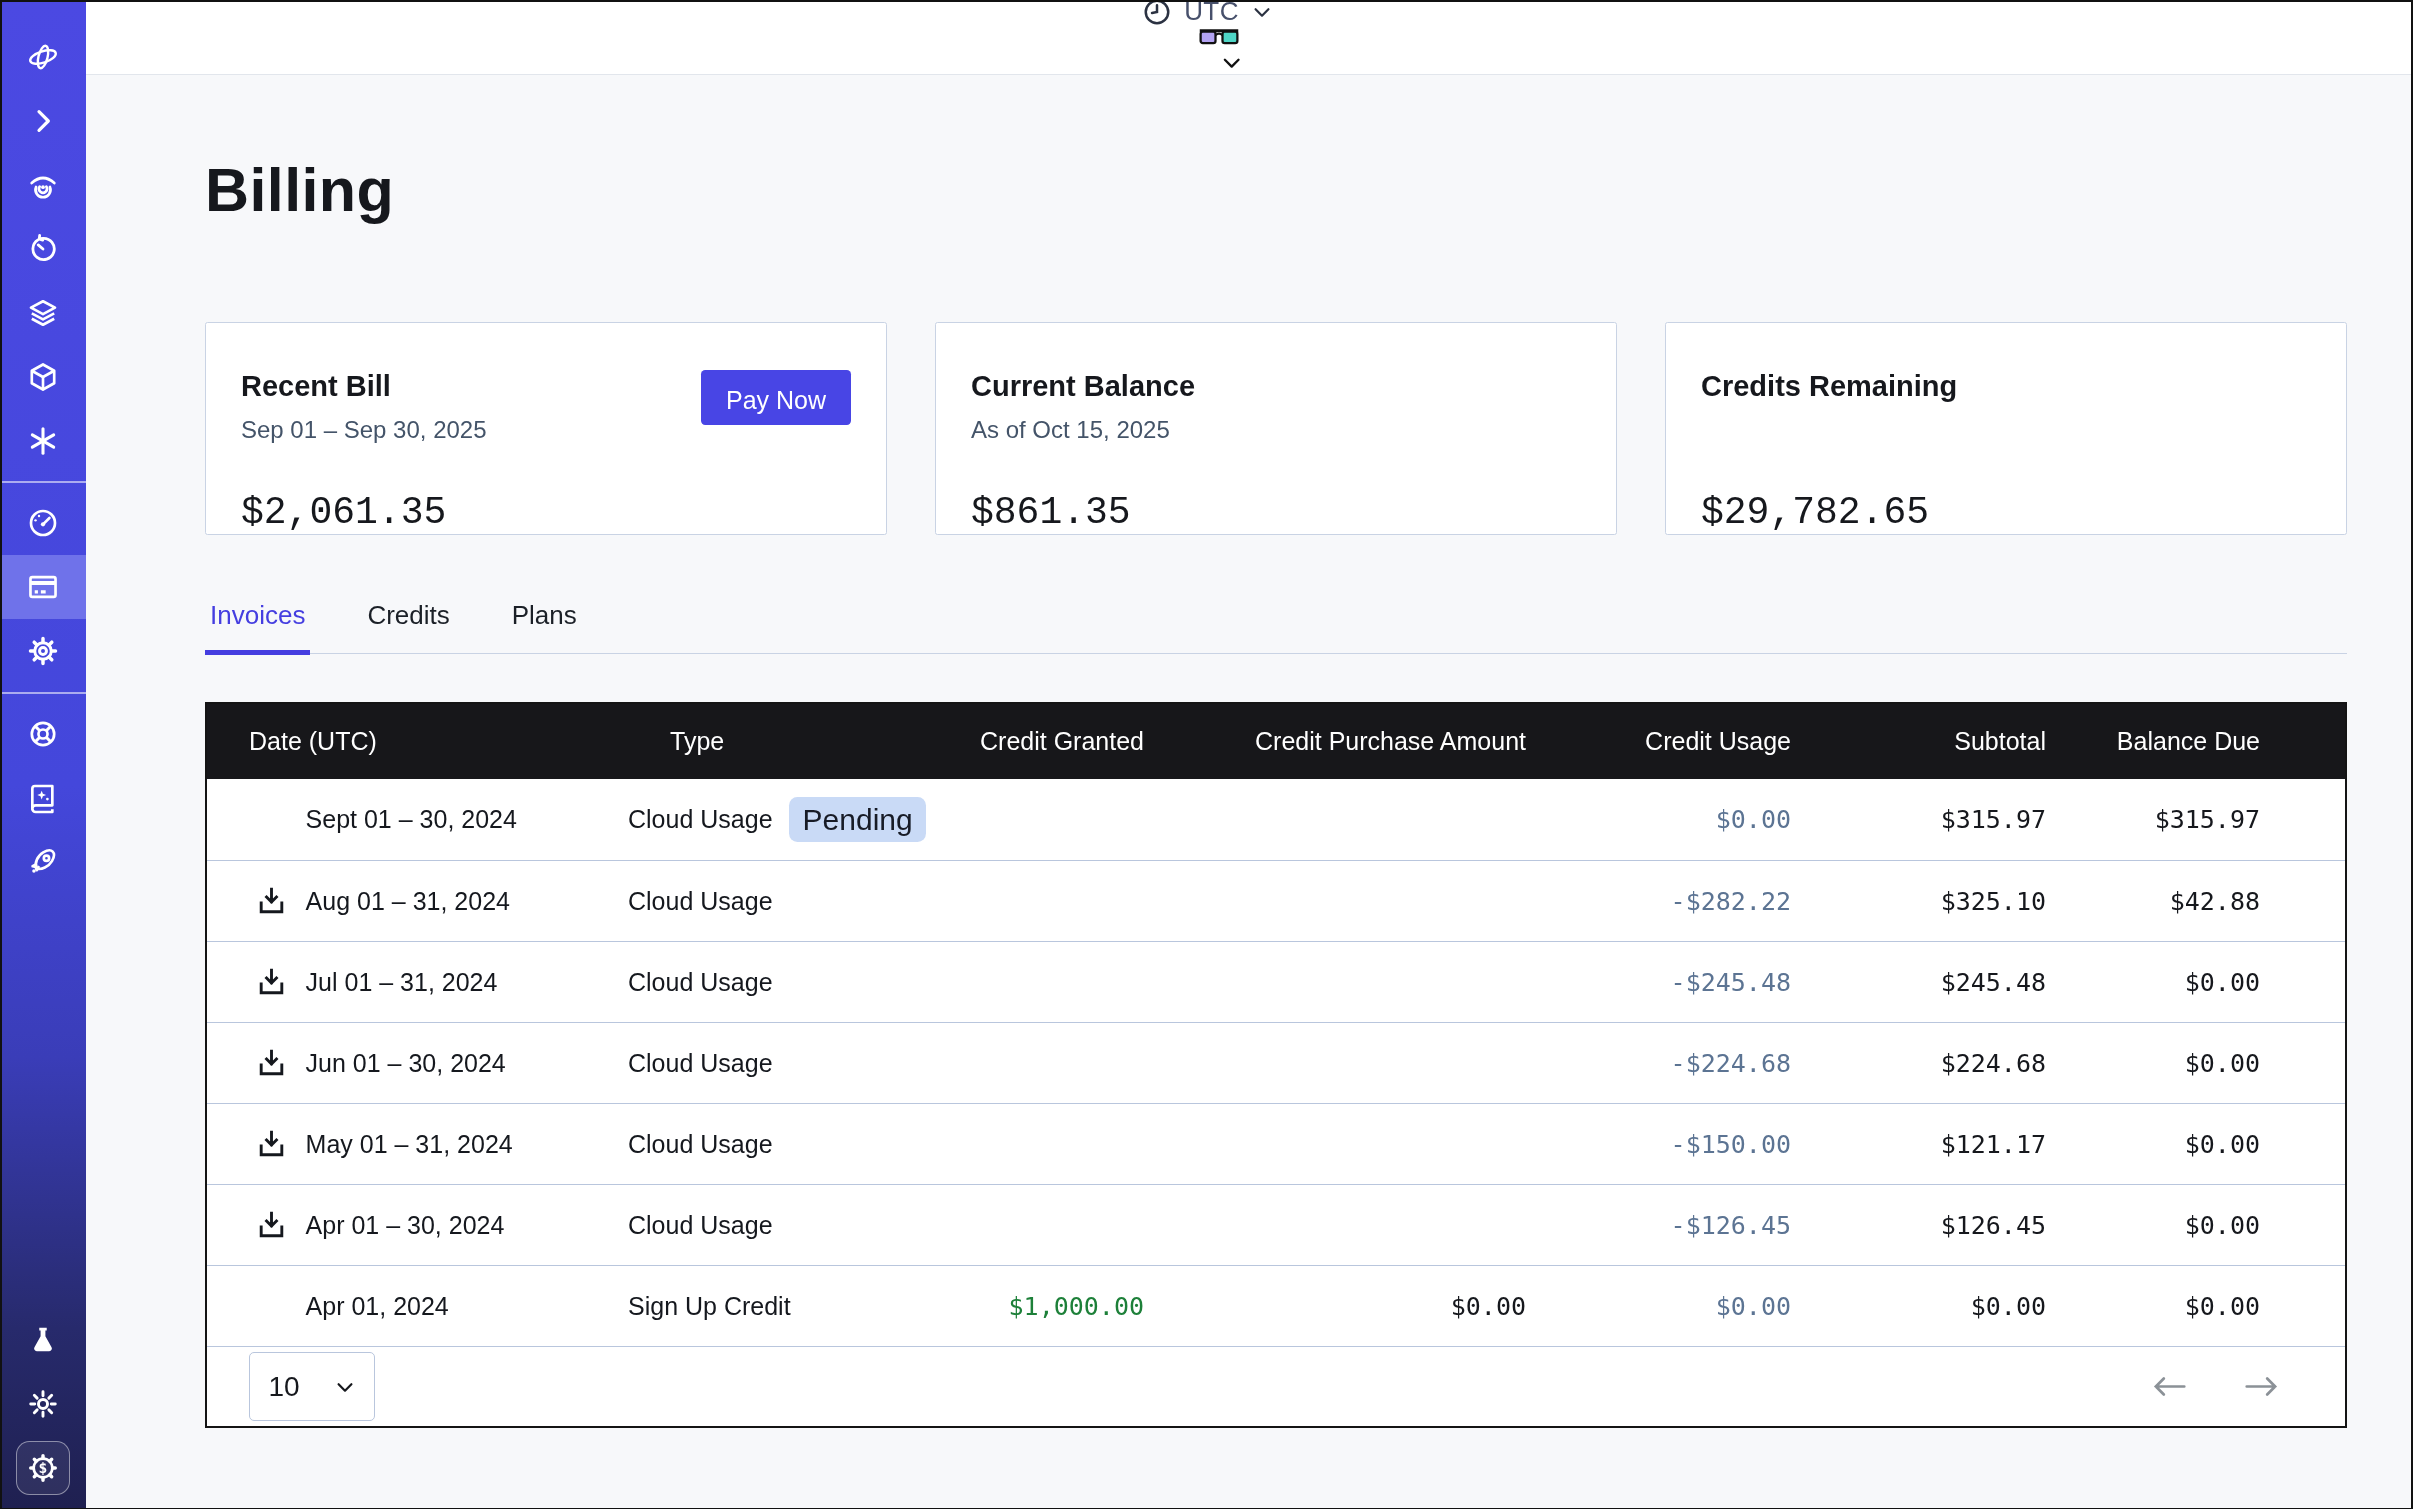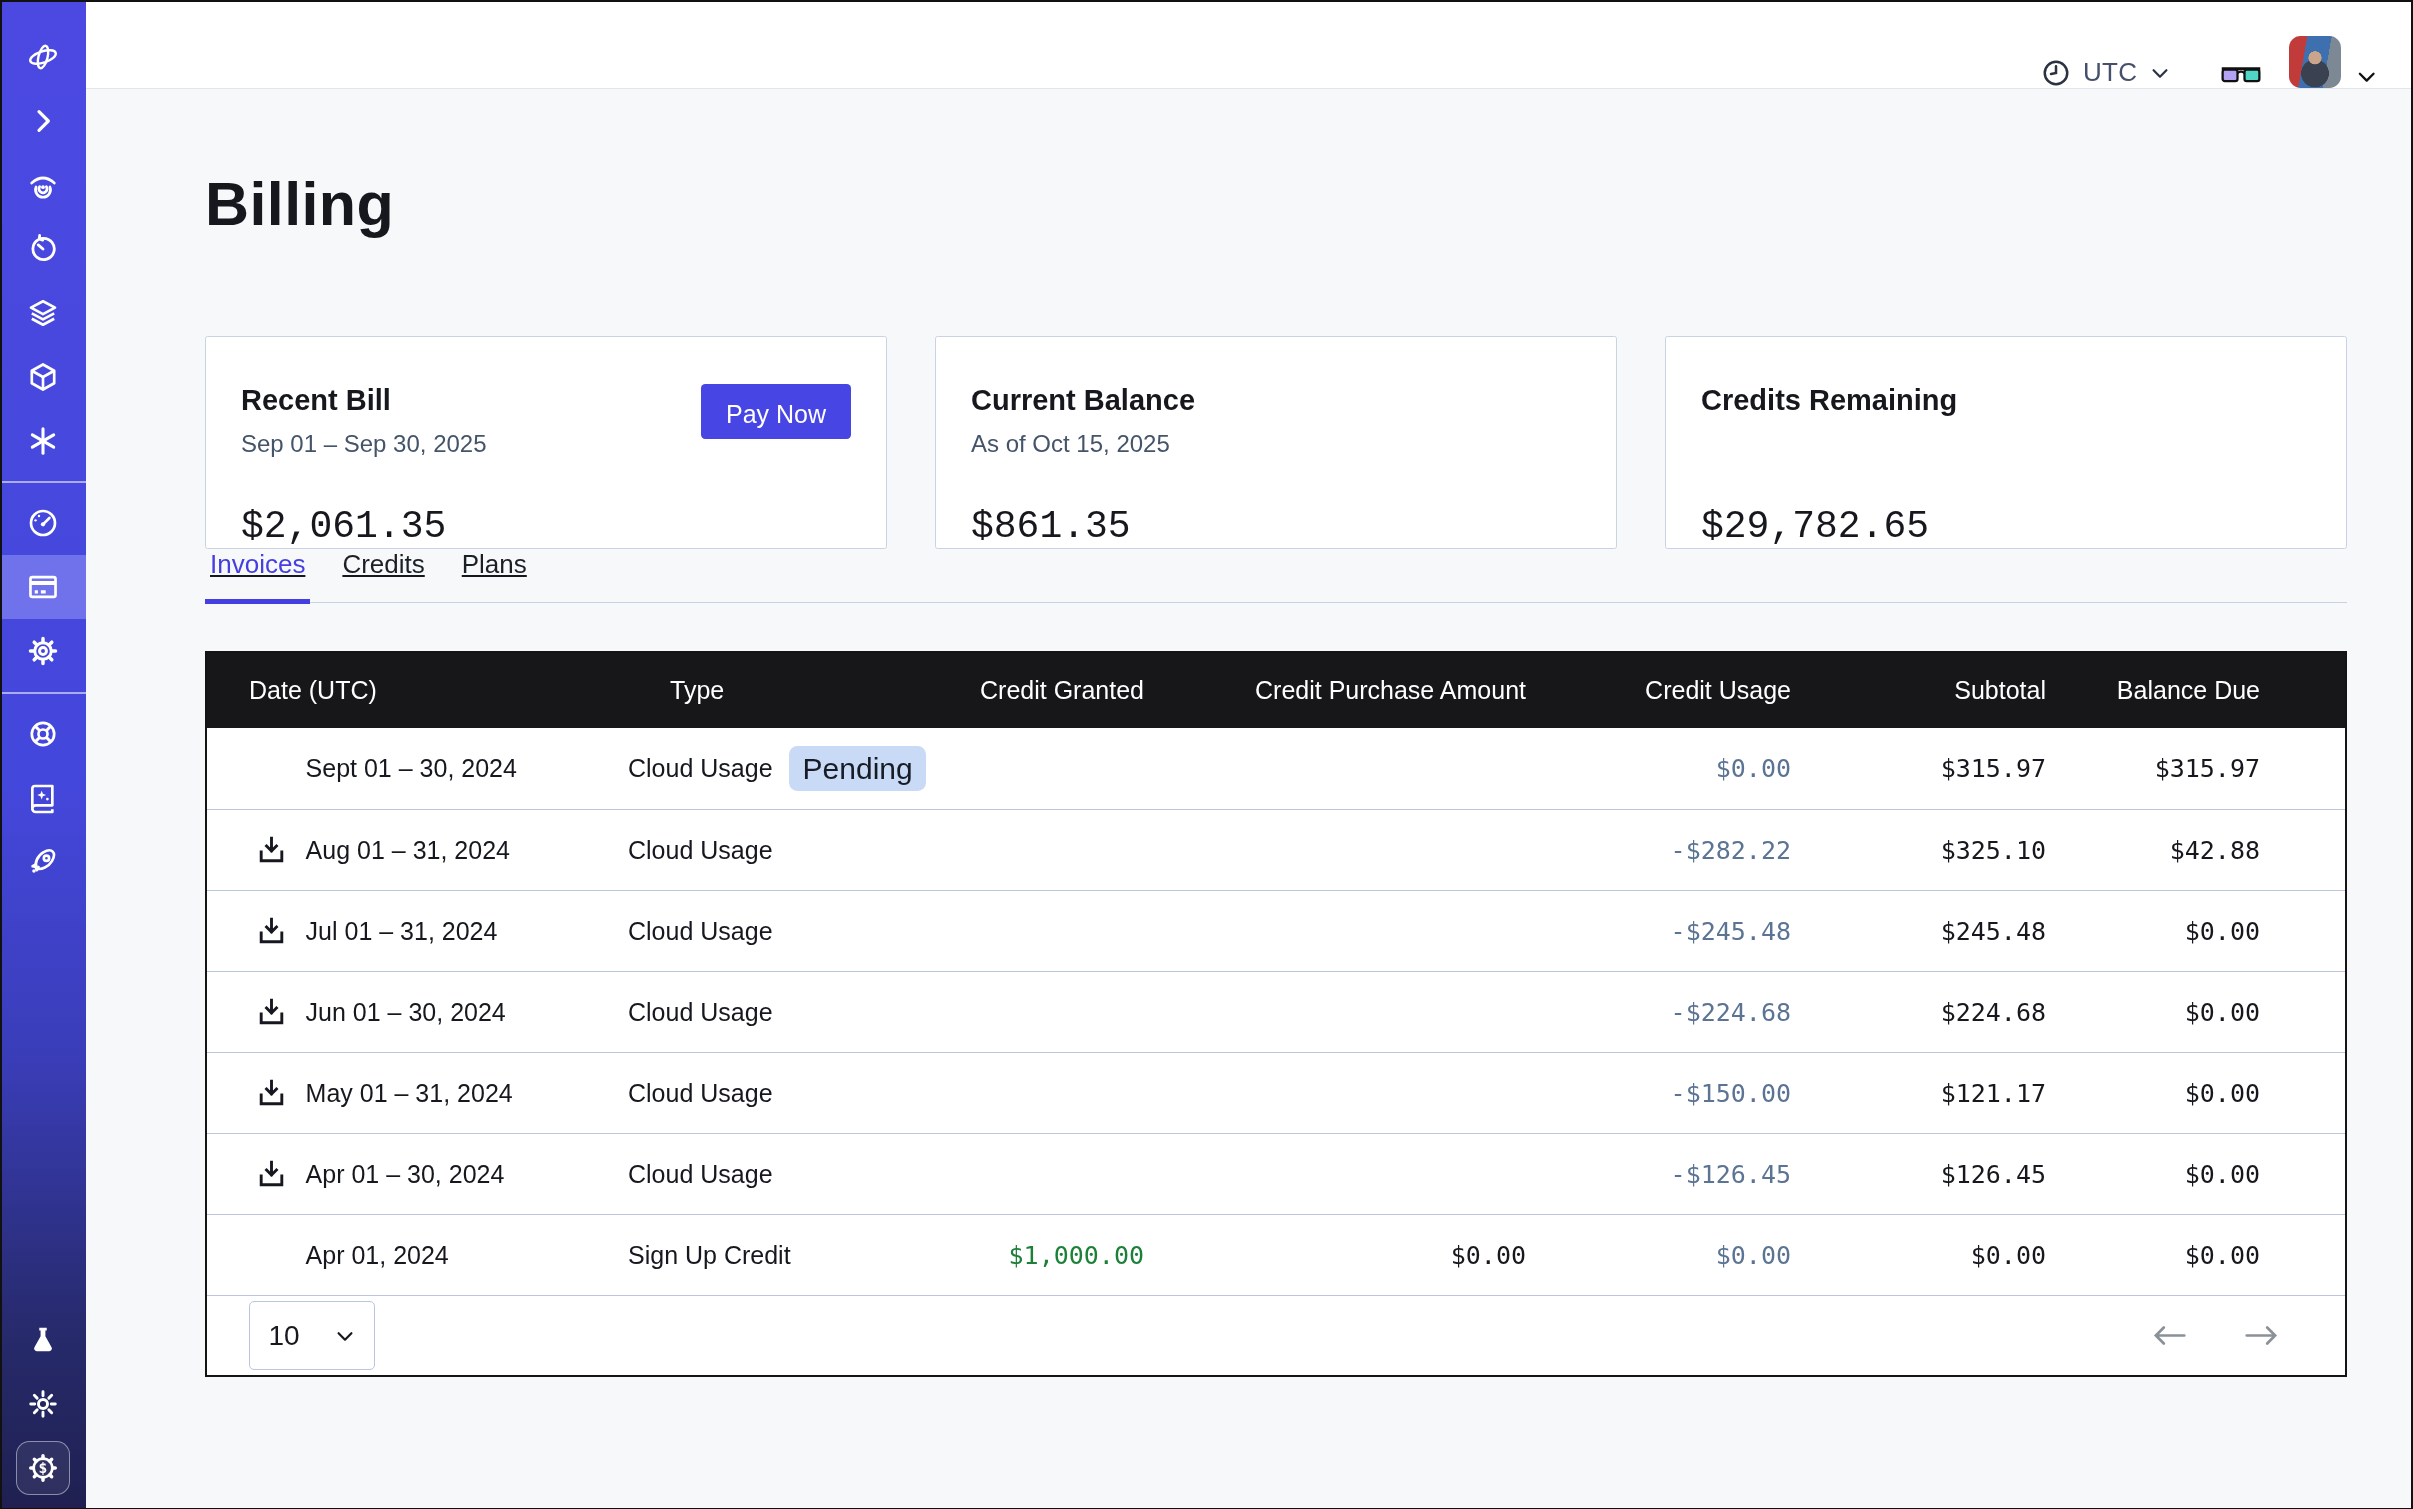--- a/index.html
+++ b/index.html
@@ -33,23 +33,23 @@
   .side-spacer { flex:1; }
   .badge-box {
     width:54px; height:54px; border:1.7px solid rgba(255,255,255,.45);
     background:rgba(255,255,255,.07); border-radius:13.4px;
     display:flex; align-items:center; justify-content:center;
   }
 
   
   .main { flex:1; display:flex; flex-direction:column; min-width:0; }
   .topbar {
-    height:89px; background:#fff; border-bottom:1.7px solid #e2e6ec;
-    display:flex; align-items:flex-end; justify-content:flex-end;
-    padding-right:35px; gap:0; flex-shrink:0;
+    height:75px; background:#fff; border-bottom:1.7px solid #e2e6ec;
+    display:flex; align-items:center; justify-content:flex-end;
+    padding-right:35px; gap:0; flex-shrink:0;flex-direction:column;
   }
   .tz-select { display:flex; align-items:center; gap:11.7px; cursor:pointer; margin-right:49px; }
   .tz-label { font-size:26px; color:#47506b; letter-spacing:0.4px; }
   .icon-btn { display:flex; align-items:center; justify-content:center; cursor:pointer; }
   .glasses-btn { margin-right:27px; }
   .avatar {
     width:52px; height:52px; border-radius:11.7px; margin-right:13.4px; cursor:pointer;
     background:
       radial-gradient(circle at 50% 42%, #caa58c 0 16%, transparent 17%),
       radial-gradient(circle at 50% 72%, #3a4150 0 30%, transparent 31%),
@@ -68,21 +68,21 @@
   }
   .card-title { font-size:29px; font-weight:600; color:#16181d; }
   .card-sub { font-size:24px; color:#445469; margin-top:13.4px; min-height:28.5px; }
   .card-amount { font-family:Liberation Mono, monospace; font-size:38px; color:#16181d; margin-top:46px; }
   .pay-btn {
     height:55px; padding:16px 25px; background:#4845e5; color:#fff; border:none; border-radius:4.2px;
     font-size:25px; font-family:"Liberation Sans", sans-serif; cursor:pointer; align-self:flex-start;
   }
 
   
-  .tabs { display:flex; gap:27px; border-bottom:1.7px solid #c9d3e4;text-decoration:underline; }
+  .tabs { display:flex; gap:52px; margin-top:65px; border-bottom:1.7px solid #c9d3e4; }
   .tab { font-size:26px; color:#1b2027; padding:0 5px 22px 5px; cursor:pointer; }
   .tab.active { color:#453ee0; border-bottom:5px solid #453ee0; margin-bottom:-1.7px; padding-bottom:18.4px; }
 
   
   .table-card { margin-top:48px; border:2.5px solid #141414; background:#fff; }
   .t-grid { display:grid; grid-template-columns:421px 299px 217px 382px 265px 255px 293px; align-items:center; }
   .t-head { background:#17171a; color:#fff; height:75px; }
   .t-head .th { font-size:25px; font-weight:500; }
   .th.left { padding-left:42px; text-align:left; }
   .th.right, .cell.right { text-align:right; justify-self:stretch; }

